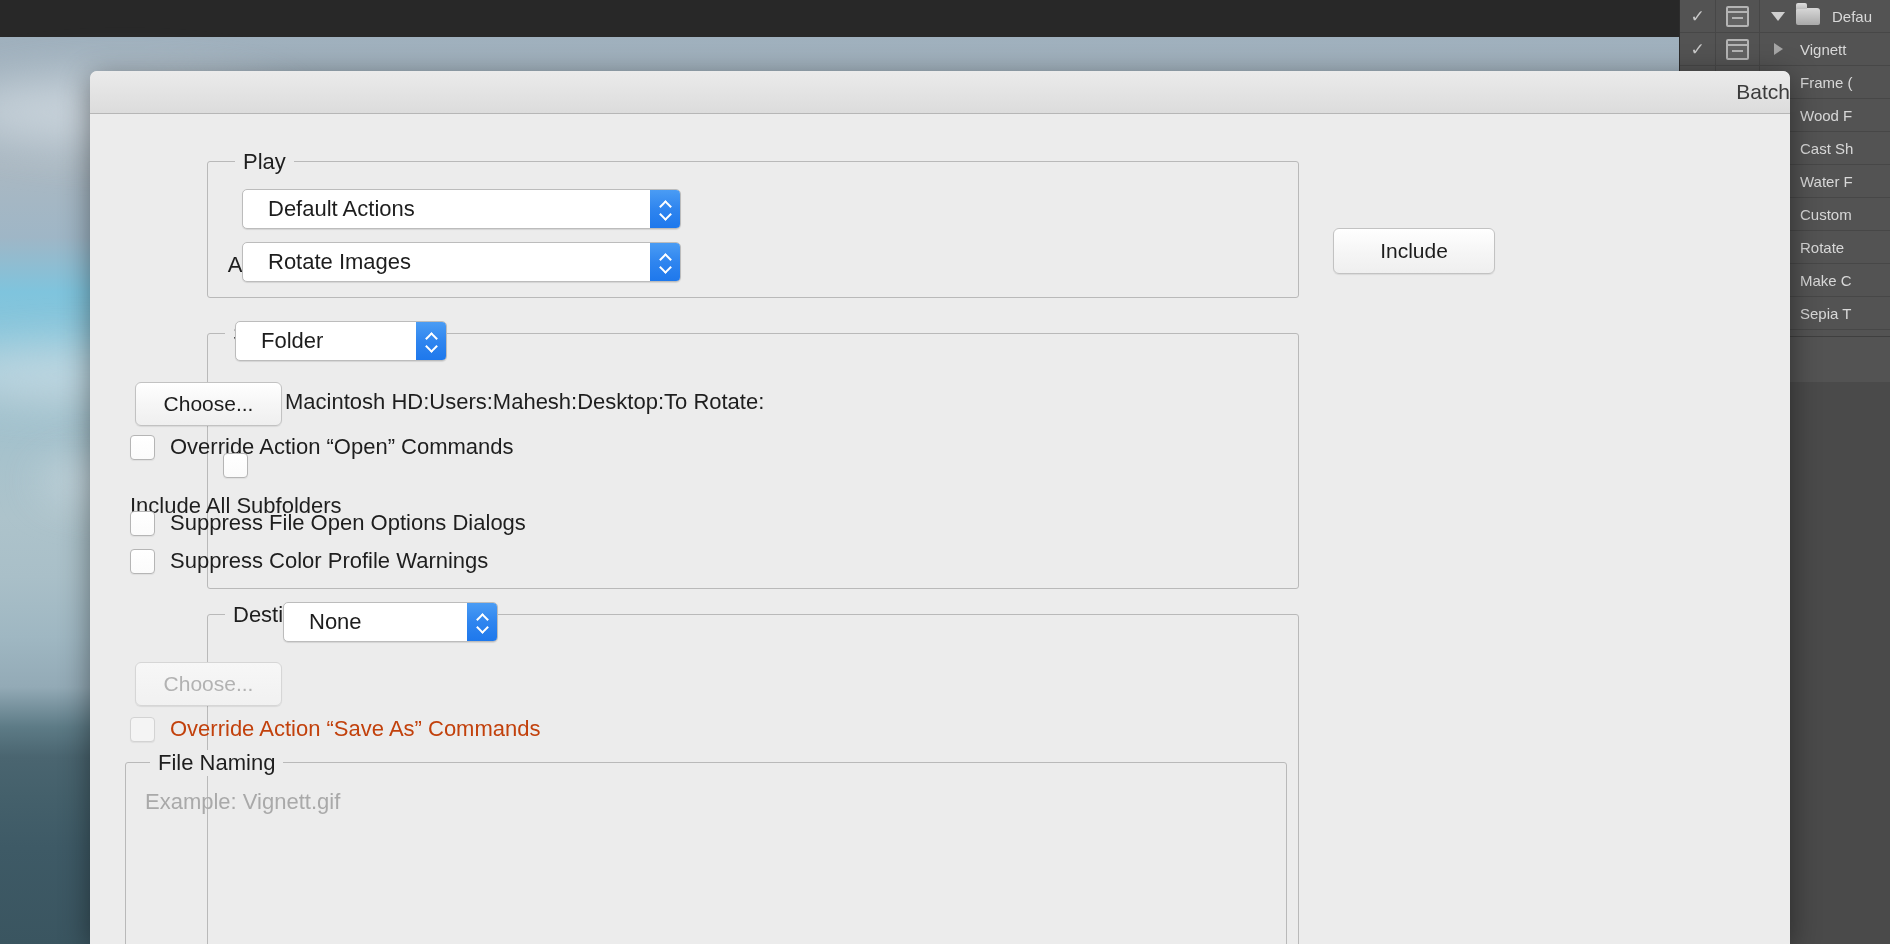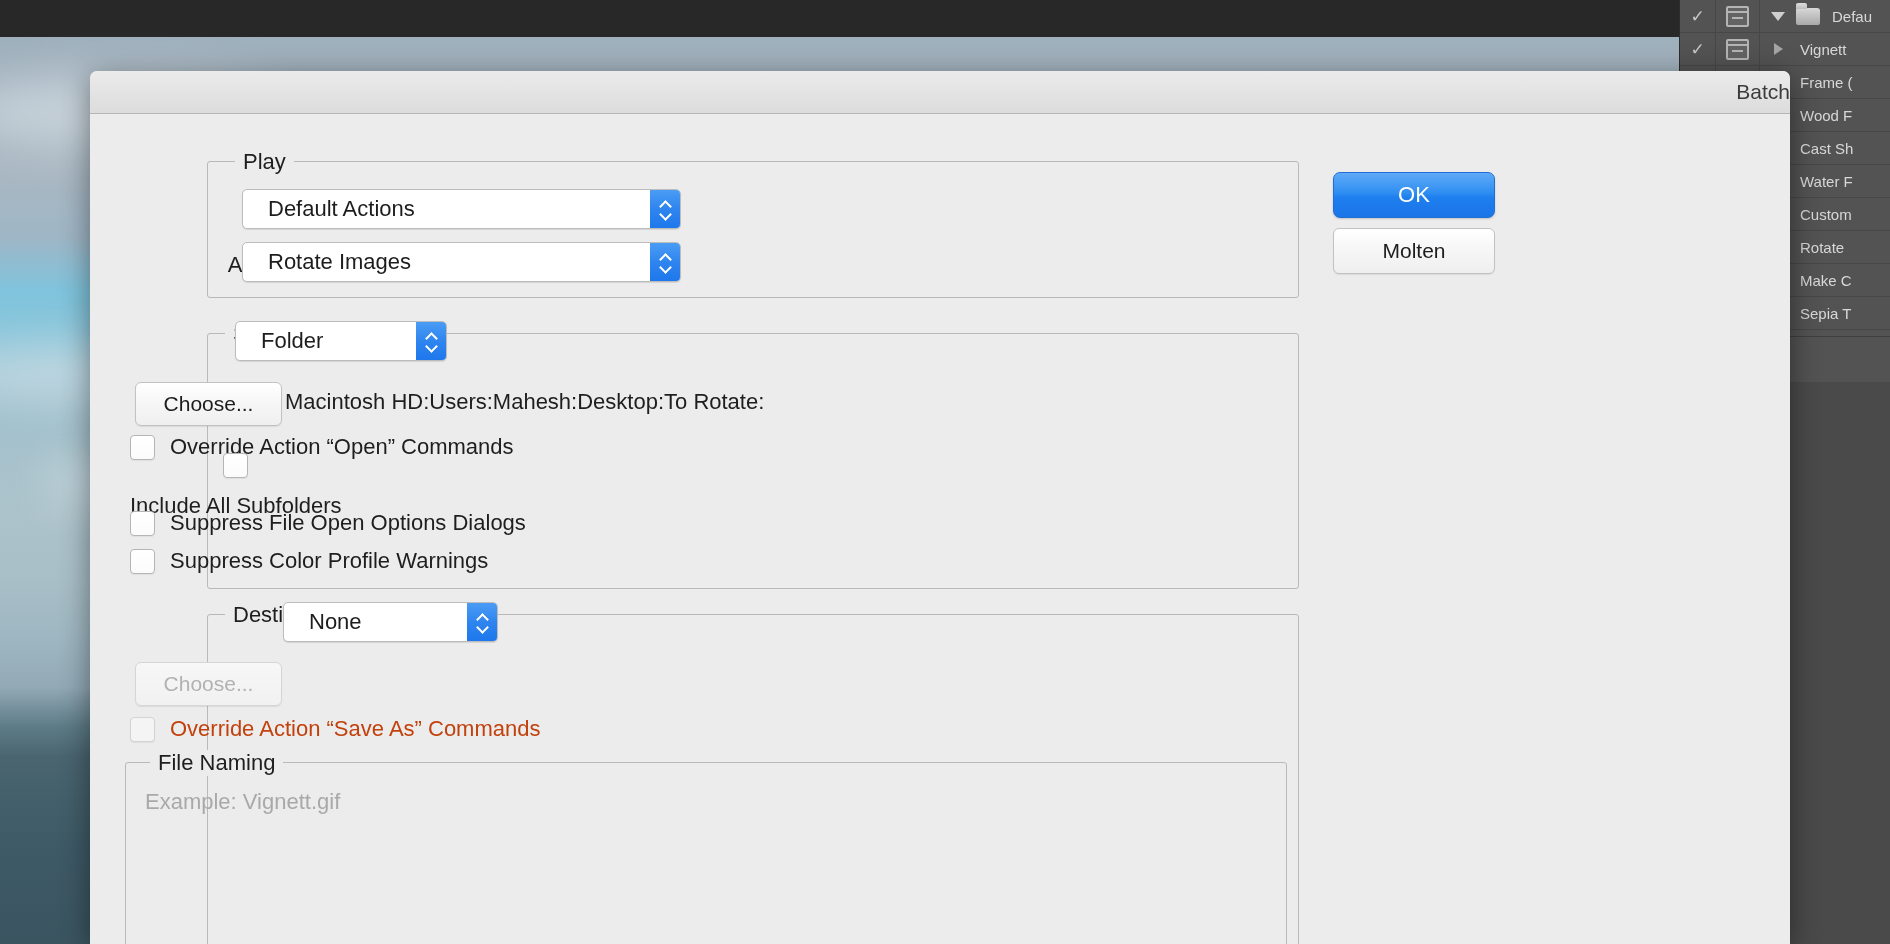--- a/index.html
+++ b/index.html
@@ -464,18 +464,17 @@
 
       <div class="cbrow disabled" style="left:40px; top:602px;">
         <div class="cbox"></div>
         <div class="cblabel">Override Action “Save As” Commands</div>
       </div>
 
       <div class="groupbox" style="left:35px; top:648px; width:1160px; height:183px;"></div>
       <div class="group-legend" style="left:60px; top:636px;">File Naming</div>
       <div class="plain-text muted" style="left:55px; top:675px;">Example: Vignett.gif</div>
 
-      <div id="ok-button" style="left:1243px; top:58px;">OK</div>
-      <div class="pushbtn" style="left:1243px; top:114px; width:160px; height:44px;">Molten</div>
+      <div class="pushbtn" style="left:1243px; top:114px; width:160px; height:44px;">Include</div>
 
     </div>
   </div>
 </div>
 
 </body></html>

